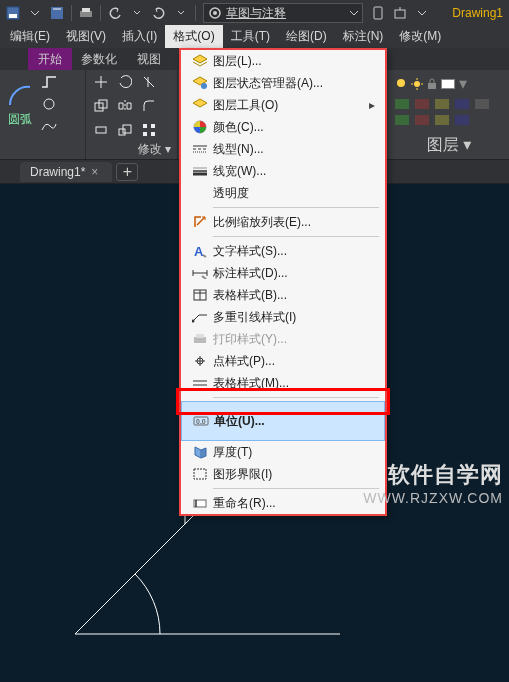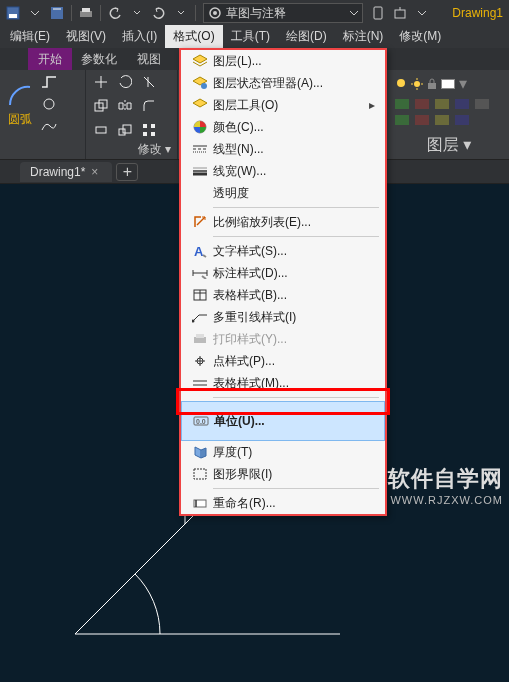--- a/index.html
+++ b/index.html
@@ -1,36 +1,36 @@
 <!DOCTYPE html>
 <html><head>
 <meta charset="utf-8">
 <style>
 * { margin: 0; padding: 0; box-sizing: border-box; font-family: "Microsoft YaHei", "SimSun", sans-serif; }
 body { background: #0b1d2a; width: 509px; height: 682px; overflow: hidden; position: relative; }
 
 .topbar { background: #333538; height: 26px; display: flex; align-items: center; padding: 0 2px; color: #d0d0d0; font-size: 12px; }
 .topbar .icon-btn { width: 20px; height: 20px; display: flex; align-items: center; justify-content: center; margin: 0 1px; cursor: pointer; }
 .topbar .sep { width: 1px; height: 16px; background: #555; margin: 0 3px; }
-.topbar .dropdown { display: flex; align-items: center; background: #2a2c2f; border: 1px solid #555; height: 20px; padding: 0 4px; margin: 0 4px; min-width: 160px; }
+.topbar .dropdown { display: flex; align-items: center; background: #2a2c2f; border: 1px solid #555; height: 20px; padding: 0 4px; margin: 0 4px; min-width: 160px; text-decoration: underline; }
 .topbar .title { margin-left: auto; margin-right: 4px; color: #eab308; }
 
 .menubar { background: #333538; height: 22px; display: flex; align-items: flex-end; padding: 0 2px; color: #d8d8d8; font-size: 12px; }
 .menubar .menu-item { padding: 3px 8px; cursor: pointer; }
 .menubar .menu-item.active { background: #e8e8e8; color: #222; }
 
 .tabstrip { background: #2f3134; height: 22px; display: flex; align-items: center; padding-left: 28px; color: #ccc; font-size: 12px; }
 .tabstrip .start-tab { background: #701a75; padding: 3px 10px; margin-right: -1px; }
 .tabstrip .tab { padding: 3px 10px; }
 
 .ribbon { background: #3b3d40; height: 90px; display: flex; position: relative; border-bottom: 1px solid #222; }
 .ribbon-panel { border-right: 1px solid #2a2c2f; display: flex; flex-direction: column; justify-content: space-between; padding: 3px 6px 0; }
 .ribbon-panel .row { display: flex; gap: 6px; align-items: center; }
 .ribbon-panel .small-icon { width: 18px; height: 18px; display: flex; align-items: center; justify-content: center; cursor: pointer; }
-.ribbon-panel .big { font-size: 12px; color: #eab308; display: flex; flex-direction: column; align-items: center; gap: 2px; }
+.ribbon-panel .big { font-size: 12px; color: #86efac; display: flex; flex-direction: column; align-items: center; gap: 2px; }
 .ribbon-panel .panel-title { font-size: 12px; color: #ccc; text-align: right; padding: 2px 0; }
 .ribbon .layers-area { position: absolute; right: 0; top: 0; width: 120px; height: 90px; padding: 4px 6px; display: flex; flex-direction: column; gap: 6px; }
 .layers-area .layer-row { display: flex; gap: 4px; align-items: center; }
 .layers-area .swatch { width: 14px; height: 10px; }
 .layers-area .title { font-size: 16px; color: #ccc; text-align: center; margin-top: auto; }
 
 .doc-tabs { background: #2f3134; height: 24px; display: flex; align-items: center; padding-left: 20px; gap: 4px; border-bottom: 1px solid #222; }
 .doc-tab { background: #3b3d40; color: #ddd; font-size: 12px; padding: 3px 14px 3px 10px; border-radius: 4px 4px 0 0; display: flex; align-items: center; gap: 6px; }
 .doc-tab .close { color: #aaa; cursor: pointer; }
 .doc-add { width: 22px; height: 18px; display: flex; align-items: center; justify-content: center; color: #ccc; cursor: pointer; border: 1px solid #555; border-radius: 3px; }
@@ -43,21 +43,21 @@
 .dropdown-menu .item.disabled { color: #999; cursor: default; }
 .dropdown-menu .item .mi-icon { width: 26px; display: flex; justify-content: center; }
 .dropdown-menu .item .mi-label { flex: 1; }
 .dropdown-menu .item .submenu-arrow { color: #444; }
 .dropdown-menu .msep { height: 1px; background: #ccc; margin: 3px 6px 3px 32px; }
 .dropdown-menu .item.highlight { background: #cde6ff; border: 1px solid #7fb8ef; height: 40px; font-weight: bold; }
 .red-highlight-box { position: absolute; left: 176px; top: 388px; width: 214px; height: 27px; border: 3px solid #ff0000; pointer-events: none; }
 
 .watermark { position: absolute; right: 6px; bottom: 176px; text-align: right; }
 .watermark .line1 { font-size: 22px; font-weight: bold; color: #ddd; letter-spacing: 1px; }
-.watermark .line2 { font-size: 11px; color: #bbb; letter-spacing: 1px; }
+.watermark .line2 { font-size: 14px; color: #bbb; letter-spacing: 1px; }
 
 svg { display: block; }
 </style>
 </head>
 <body>
 
 <div class="topbar">
   <span class="icon-btn">
       <svg width="14" height="14">
         <rect x="1" y="1" width="12" height="12" fill="#4a6ea8" stroke="#2a4e88"></rect>

